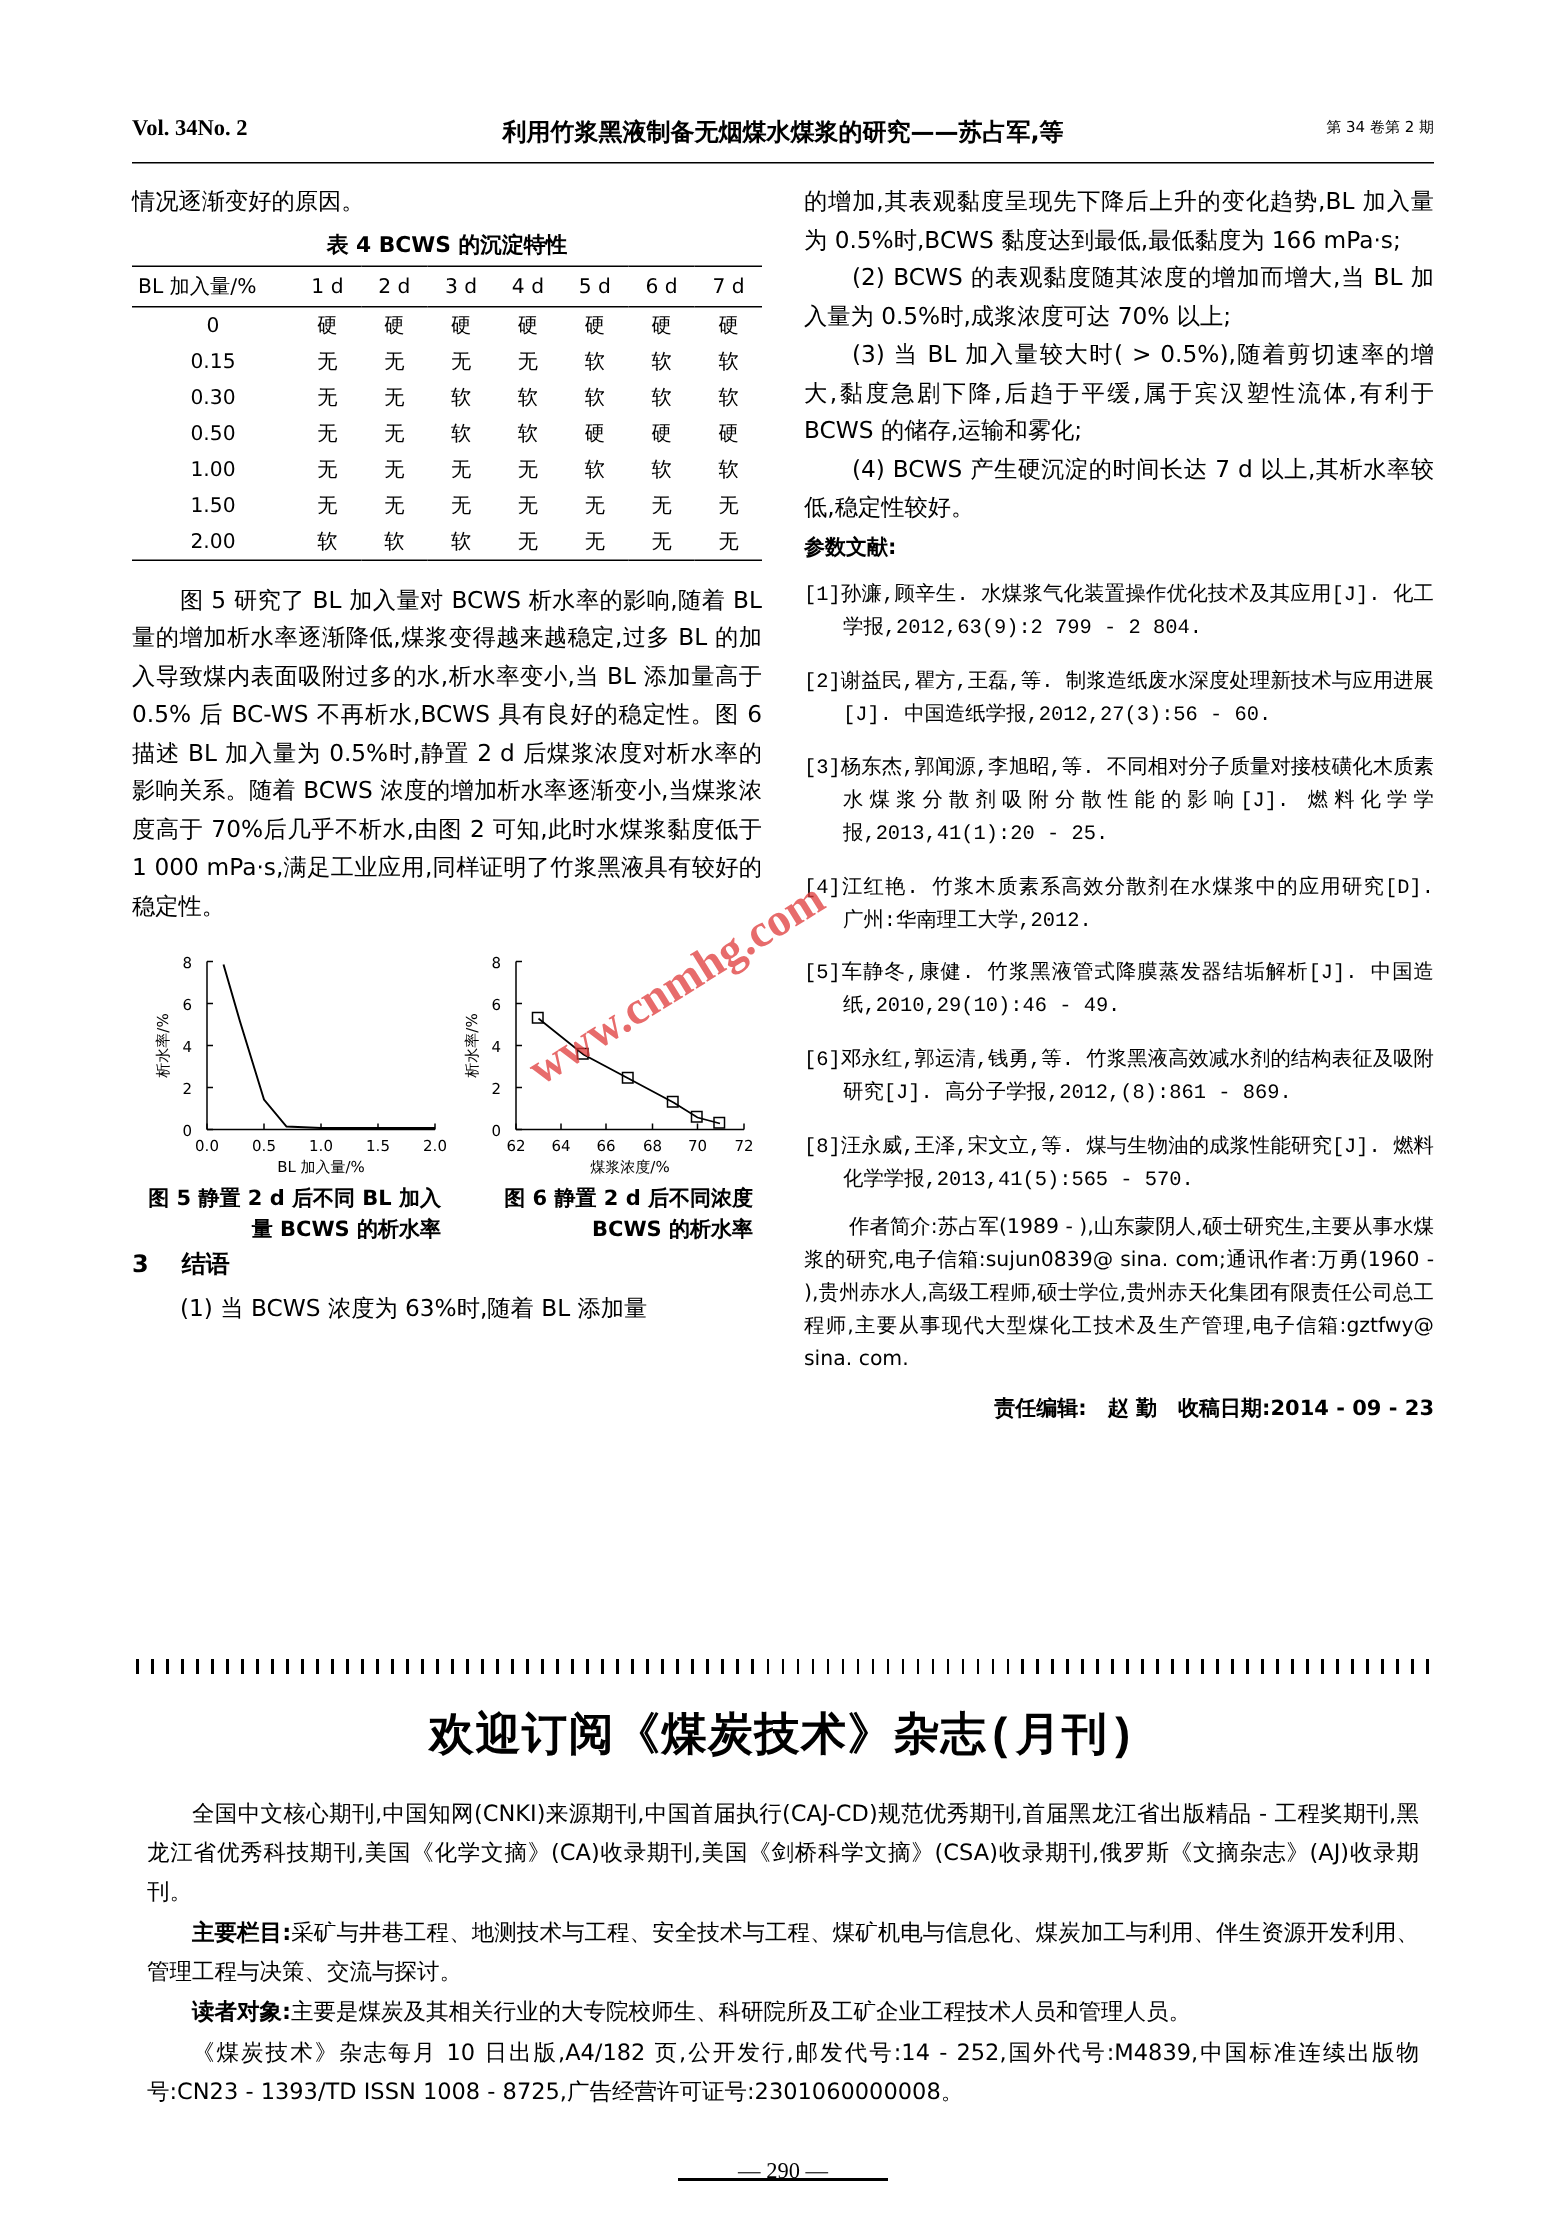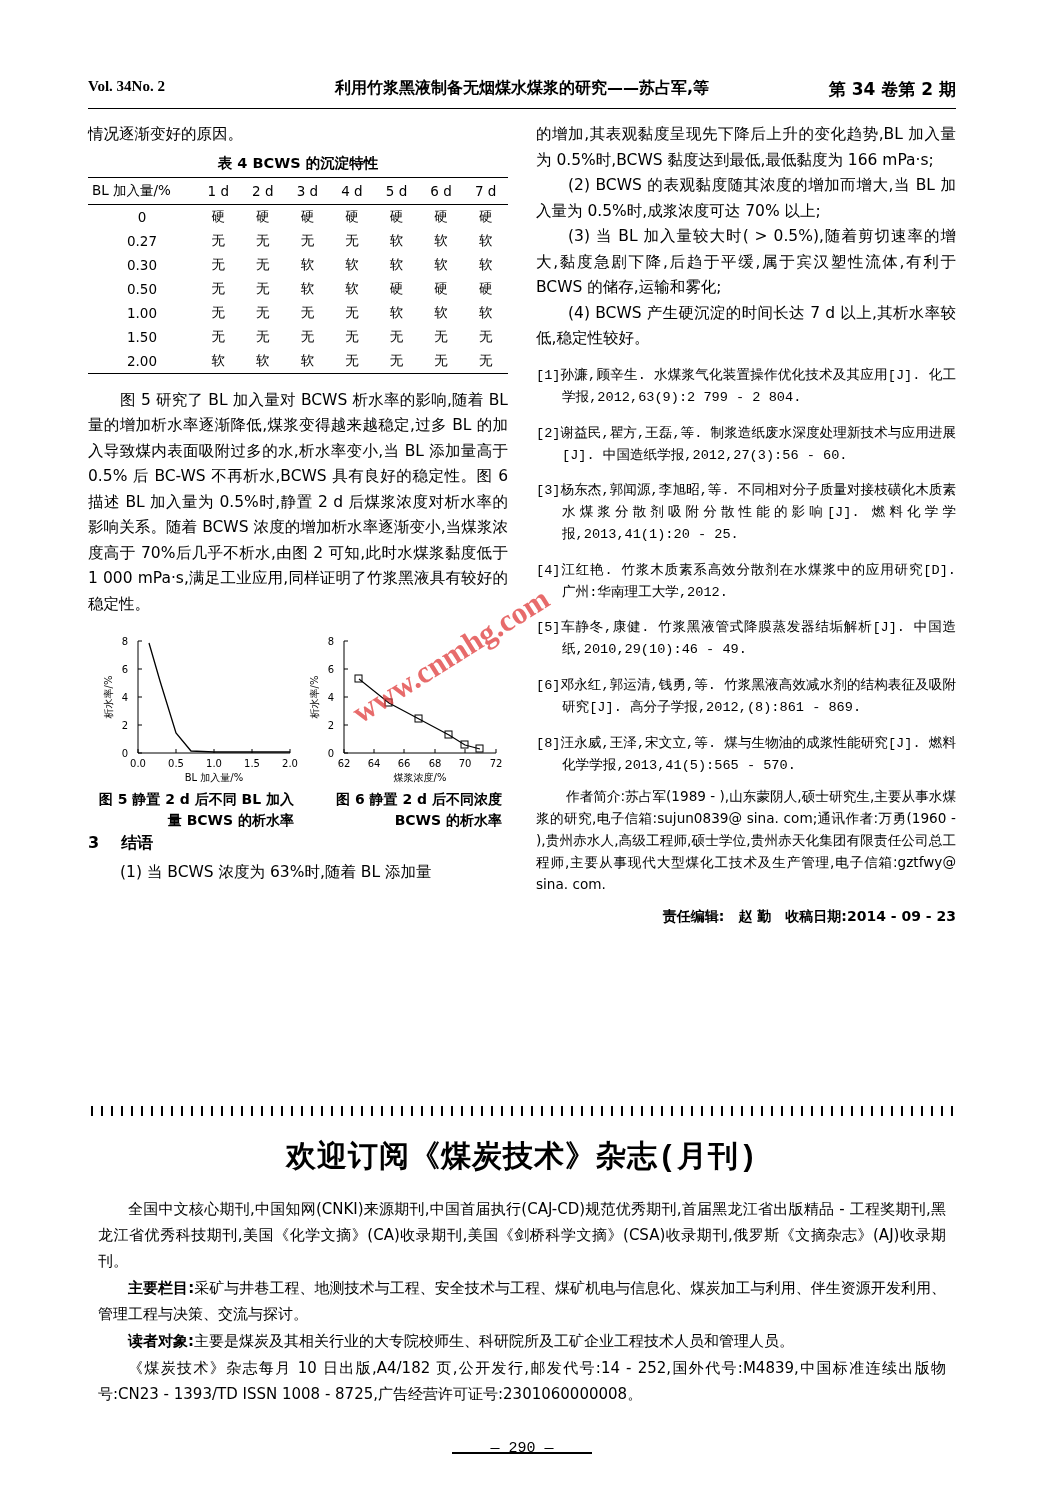--- a/index.html
+++ b/index.html
@@ -7,21 +7,21 @@
     width:1044px;height:1492px;position:relative;
     font-family:"Liberation Serif","DejaVu Serif",serif;
     color:#000;
   }
   .page{position:absolute;left:0;top:0;width:1044px;height:1492px;}
 
   
   .hdr{position:absolute;left:88px;top:78px;width:868px;height:30px;}
   .hdr .left{position:absolute;left:0;top:0;font-size:15px;font-weight:bold;font-family:"Liberation Serif",serif;}
   .hdr .mid{position:absolute;left:0;top:0;width:868px;text-align:center;font-size:16px;font-weight:bold;font-family:"DejaVu Sans","Liberation Sans",sans-serif;}
-  .hdr .right{position:absolute;right:0;top:0;font-size:17px;font-weight:bold;font-family:"DejaVu Sans","Liberation Sans",sans-serif;text-align:right;}
+  .hdr .right{position:absolute;right:0;top:0;font-size:10px;font-weight:normal;font-family:"DejaVu Sans","Liberation Sans",sans-serif;text-align:right;}
   .hdr-rule{position:absolute;left:88px;top:108px;width:868px;height:1px;background:#000;}
 
   
   .col-l{position:absolute;left:88px;top:122px;width:420px;}
   .col-r{position:absolute;left:536px;top:122px;width:420px;}
 
   p.t{margin:0 0 0 0;font-size:15.5px;line-height:25.5px;text-align:justify;font-family:"DejaVu Sans","Liberation Sans",sans-serif;}
   p.ind{text-indent:32px;}
 
   
@@ -63,21 +63,21 @@
   .adtitle{position:absolute;left:88px;top:1136px;width:868px;text-align:center;font-size:30px;font-weight:bold;
            font-family:Liberation Mono, monospace;letter-spacing:1px;}
   .adbody{position:absolute;left:98px;top:1196px;width:848px;font-size:15px;line-height:26px;text-align:justify;
           font-family:"DejaVu Sans","Liberation Sans",sans-serif;}
   .adbody p{margin:0 0 1px 0;}
   .adbody p.ind{text-indent:30px;}
   .adbody b{font-weight:bold;}
 
   .botrule{position:absolute;left:452px;top:1452px;width:140px;height:2px;background:#000;}
   .pageno{position:absolute;left:88px;top:1440px;width:868px;text-align:center;font-size:15px;
-          font-family:Liberation Mono, monospace;}
+          font-family:Liberation Serif, serif;}
 
   
   .wm{position:absolute;left:400px;top:590px;width:330px;height:300px;
       transform:rotate(-32deg);color:#e03a3a;font-size:31px;font-weight:bold;
       font-family:"Liberation Serif",serif;opacity:.75;pointer-events:none;}
 
   
   .axlab{font-size:10px;font-family:"DejaVu Sans","Liberation Sans",sans-serif;}
 </style>
 </head>
@@ -116,21 +116,21 @@
             <td class="c0">0</td>
             <td>硬</td>
             <td>硬</td>
             <td>硬</td>
             <td>硬</td>
             <td>硬</td>
             <td>硬</td>
             <td>硬</td>
           </tr>
         <tr>
-            <td class="c0">0.27</td>
+            <td class="c0">0.15</td>
             <td>无</td>
             <td>无</td>
             <td>无</td>
             <td>无</td>
             <td>软</td>
             <td>软</td>
             <td>软</td>
           </tr>
         <tr>
             <td class="c0">0.30</td>
@@ -287,20 +287,21 @@
 
     <p class="t ind" style="margin-top:6px">(1) 当 BCWS 浓度为 63%时,随着 BL 添加量</p>
   </div>
 
   <div class="col-r">
     <p class="t">的增加,其表观黏度呈现先下降后上升的变化趋势,BL 加入量为 0.5%时,BCWS 黏度达到最低,最低黏度为 166 mPa·s;</p>
     <p class="t ind">(2) BCWS 的表观黏度随其浓度的增加而增大,当 BL 加入量为 0.5%时,成浆浓度可达 70% 以上;</p>
     <p class="t ind">(3) 当 BL 加入量较大时( &gt; 0.5%),随着剪切速率的增大,黏度急剧下降,后趋于平缓,属于宾汉塑性流体,有利于 BCWS 的储存,运输和雾化;</p>
     <p class="t ind">(4) BCWS 产生硬沉淀的时间长达 7 d 以上,其析水率较低,稳定性较好。</p>
 
+    <div class="refhd">参数文献:</div>
     <p class="ref">[1]孙濂,顾辛生. 水煤浆气化装置操作优化技术及其应用[J]. 化工学报,2012,63(9):2 799 - 2 804.</p>
     <p class="ref">[2]谢益民,瞿方,王磊,等. 制浆造纸废水深度处理新技术与应用进展[J]. 中国造纸学报,2012,27(3):56 - 60.</p>
     <p class="ref">[3]杨东杰,郭闻源,李旭昭,等. 不同相对分子质量对接枝磺化木质素水煤浆分散剂吸附分散性能的影响[J]. 燃料化学学报,2013,41(1):20 - 25.</p>
     <p class="ref">[4]江红艳. 竹浆木质素系高效分散剂在水煤浆中的应用研究[D]. 广州:华南理工大学,2012.</p>
     <p class="ref">[5]车静冬,康健. 竹浆黑液管式降膜蒸发器结垢解析[J]. 中国造纸,2010,29(10):46 - 49.</p>
     <p class="ref">[6]邓永红,郭运清,钱勇,等. 竹浆黑液高效减水剂的结构表征及吸附研究[J]. 高分子学报,2012,(8):861 - 869.</p>
     <p class="ref">[8]汪永威,王泽,宋文立,等. 煤与生物油的成浆性能研究[J]. 燃料化学学报,2013,41(5):565 - 570.</p>
 
     <p class="bio">作者简介:苏占军(1989 - ),山东蒙阴人,硕士研究生,主要从事水煤浆的研究,电子信箱:sujun0839@ sina. com;通讯作者:万勇(1960 - ),贵州赤水人,高级工程师,硕士学位,贵州赤天化集团有限责任公司总工程师,主要从事现代大型煤化工技术及生产管理,电子信箱:gztfwy@ sina. com.</p>
 

